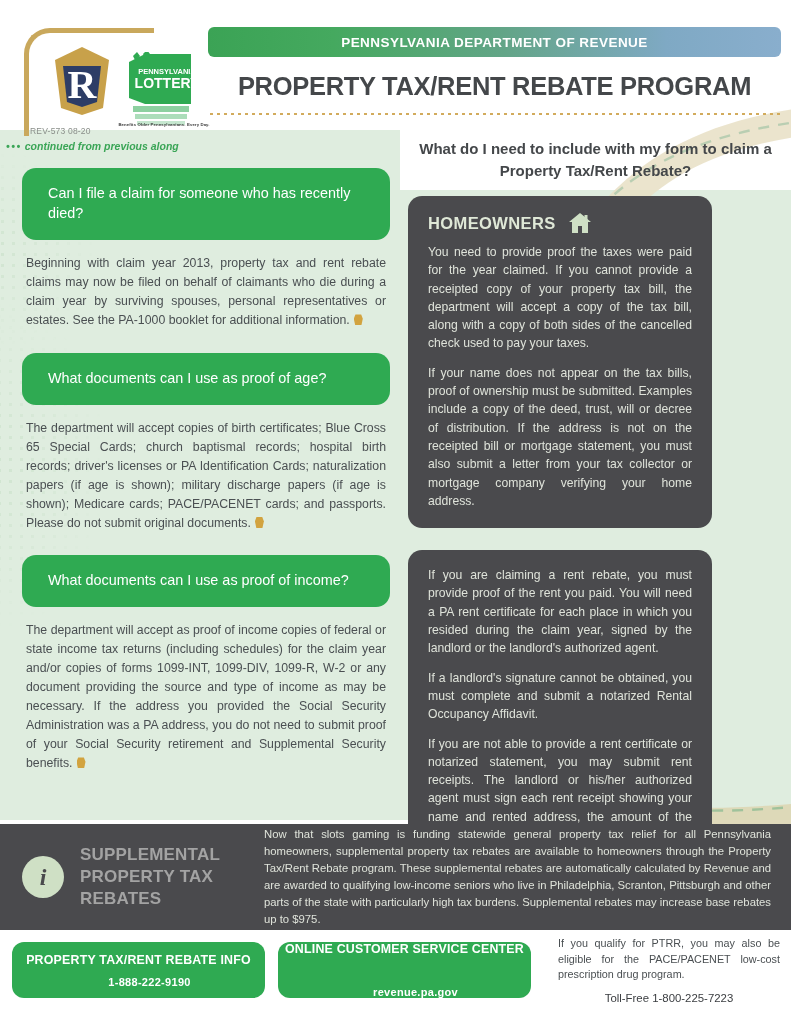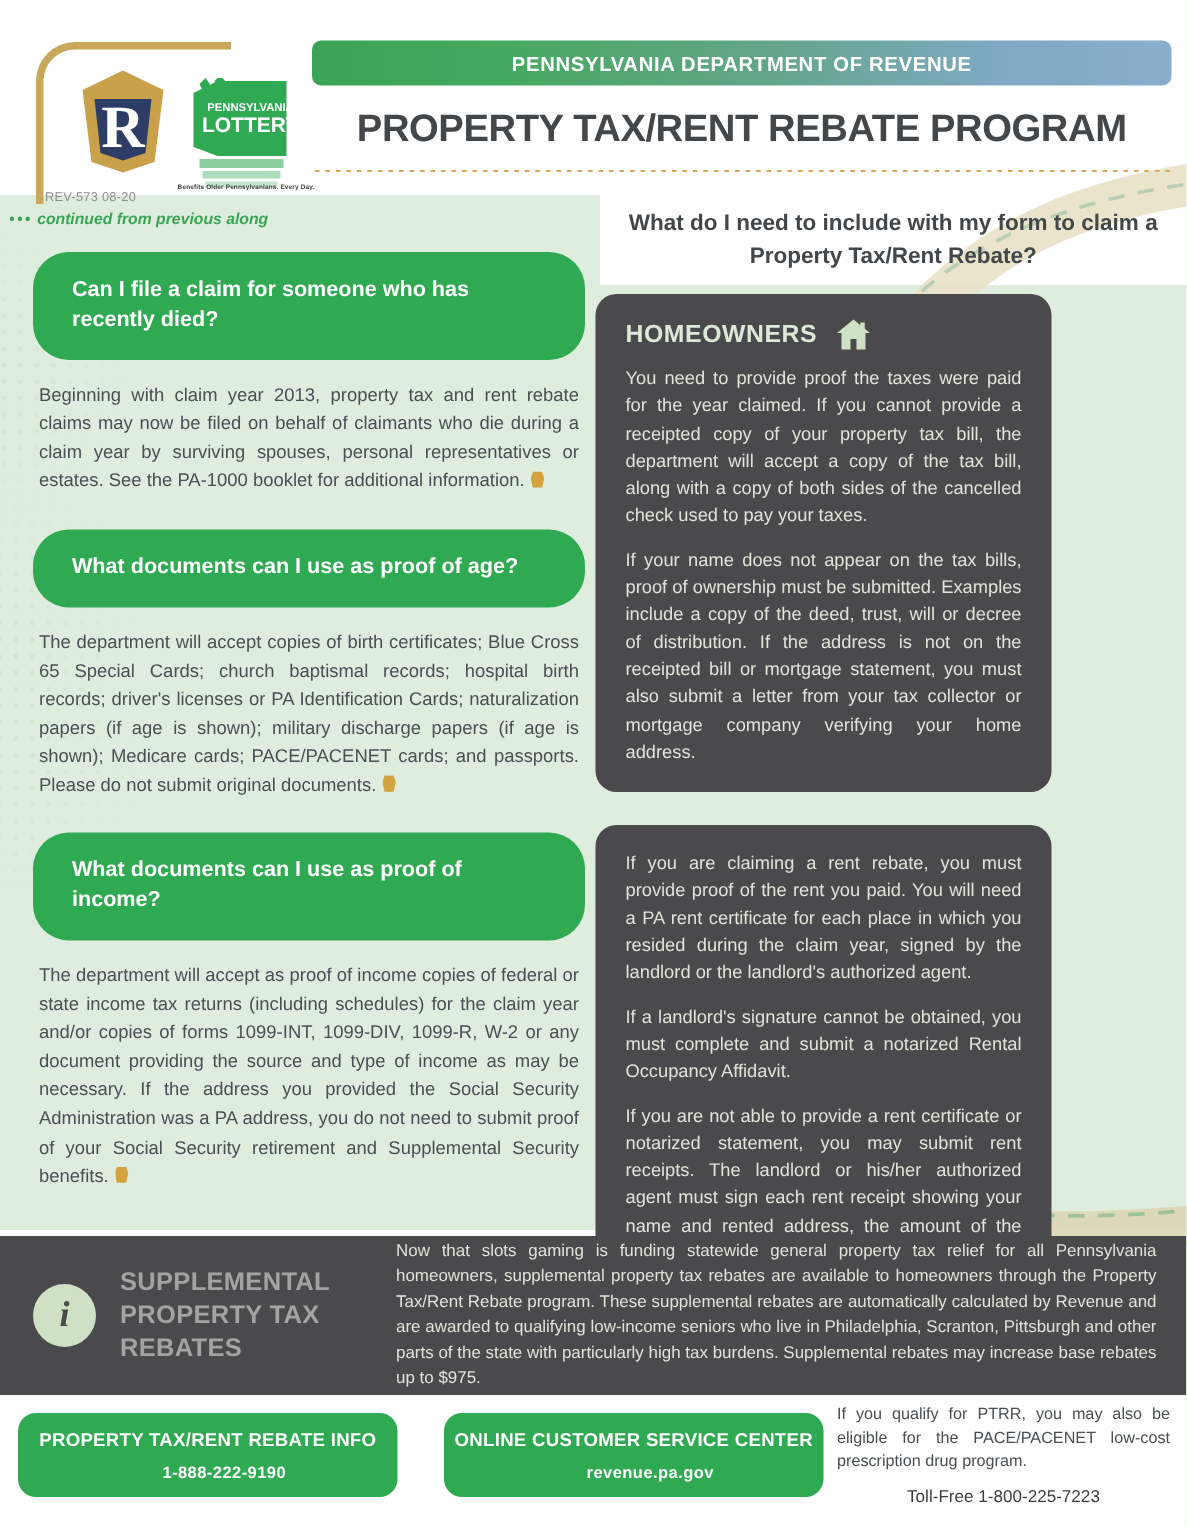--- a/index.html
+++ b/index.html
@@ -137,44 +137,44 @@
     width: 375px; text-align: center;
     font-size: 15px; font-weight: bold; color: #44474a;
     line-height: 1.45;
   }
 
   
   .left-col { position: absolute; left: 22px; top: 168px; width: 368px; }
 
   .q-box {
     background: #2faa52;
-    border-radius: 24px;
+    border-radius: 14px;
     padding: 15px 32px 17px 26px;
     color: #ffffff;
-    font-size: 14.4px; font-weight: bold; line-height: 1.4;
+    font-size: 14.4px; font-weight: normal; line-height: 1.4;
   }
   .a-text {
     color: #4a4f52;
     font-size: 12.3px; line-height: 1.55;
     text-align: justify;
     padding: 14px 4px 0 4px;
   }
   .block-gap { height: 22px; }
 
   .keystone-bullet {
     display: inline-block;
     width: 9px; height: 11px;
     background: #d2a33f;
     clip-path: polygon(18% 0%, 82% 0%, 100% 40%, 84% 100%, 16% 100%, 0% 40%);
     vertical-align: -1px;
     margin-left: 4px;
   }
 
   
-  .right-col { position: absolute; left: 397px; top: 196px; width: 304px; }
+  .right-col { position: absolute; left: 408px; top: 196px; width: 304px; }
 
   .dark-card {
     background: #4a4a4d;
     border-radius: 14px;
     padding: 16px 20px 18px 20px;
     color: #e3e7dd;
   }
   .dark-card h3 {
     font-size: 16.5px; font-weight: bold; color: #dfe8d7;
     letter-spacing: .4px;
@@ -220,21 +220,21 @@
   .footer { position: absolute; left: 0; top: 930px; width: 791px; height: 94px; background:#fff; }
 
   .footer-pill {
     position: absolute; top: 12px;
     background: #2faa52; border-radius: 12px;
     color: #ffffff; text-align: center;
     display: flex; flex-direction: column; align-items: center; justify-content: center;
     gap: 9px;
   }
   .pill-1 { left: 12px;  width: 253px; height: 56px; }
-  .pill-2 { left: 296px; width: 253px; height: 56px; }
+  .pill-2 { left: 278px; width: 253px; height: 56px; justify-content: space-between; }
   .footer-pill .l1 { font-size: 12.4px; font-weight: bold; letter-spacing: .2px; }
   .footer-pill .l2 { font-size: 11px; font-weight: bold; letter-spacing: .3px; margin-left: 22px; }
 
   .footer-note {
     position: absolute; left: 558px; top: 6px; width: 222px;
     font-size: 10.8px; line-height: 1.45; color: #4a4f52; text-align: justify;
   }
   .footer-note .tollfree {
     display: block; text-align: center; font-weight: normal;
     color: #3a3d40; margin-top: 7px; font-size: 11.4px;

